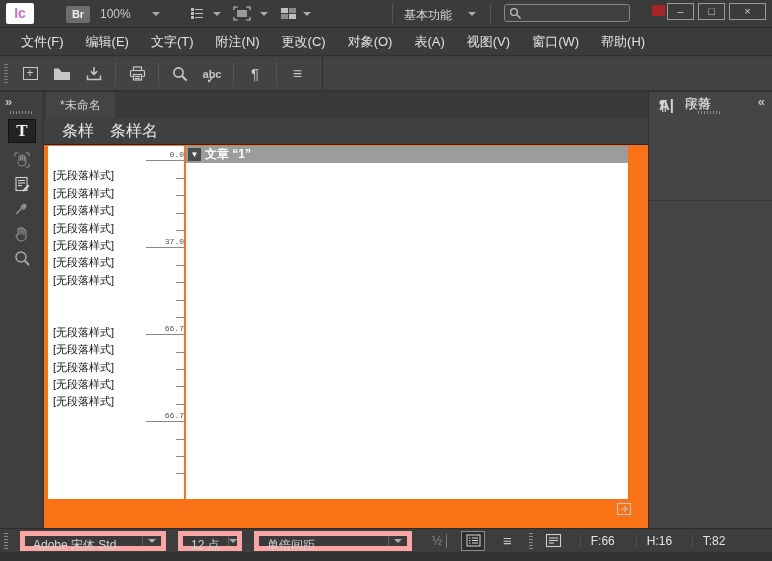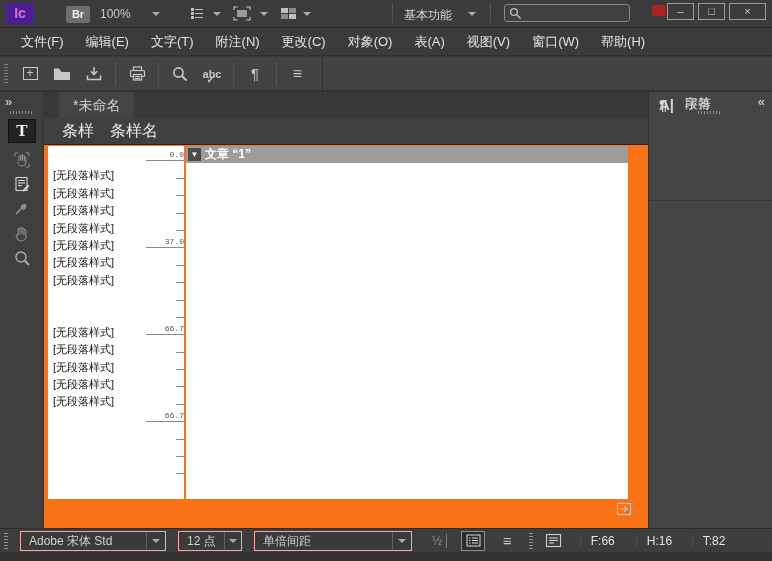--- a/index.html
+++ b/index.html
@@ -5,21 +5,21 @@
   * { margin:0; padding:0; box-sizing:border-box; }
   html,body { width:772px; height:561px; overflow:hidden; background:#3c3c3c;
               font-family:"Liberation Sans", sans-serif; }
   .window { position:relative; width:772px; height:561px; background:#3c3c3c;
             outline:1px solid #1e1e1e; }
 
   
   .titlebar { position:absolute; left:0; top:0; width:772px; height:28px;
               background:#3b3b3b; border-bottom:1px solid #2e2e2e; }
   .ic-logo { position:absolute; left:6px; top:3px; width:28px; height:21px;
-             background:#4c1d95; color:#d36fd3; font-weight:bold; font-size:14px;
+             background:#ffffff; color:#d36fd3; font-weight:bold; font-size:14px;
              text-align:center; line-height:21px; border-radius:2px; }
   .br-btn { position:absolute; left:66px; top:6px; width:24px; height:17px;
             background:#6e6e6e; color:#f0f0f0; font-size:11px; font-weight:bold;
             text-align:center; line-height:17px; border-radius:2px; }
   .zoom-dd { position:absolute; left:100px; top:7px; color:#c9c9c9; font-size:12px; }
   .chev { display:inline-block; width:0; height:0; border-left:4px solid transparent;
           border-right:4px solid transparent; border-top:4px solid #ababab; vertical-align:middle; }
   .tb-chev1 { position:absolute; left:152px; top:12px; }
   .tb-ic { position:absolute; top:6px; }
   .vsep { position:absolute; top:4px; width:1px; height:19px; background:#565656; }
@@ -68,22 +68,22 @@
   .grip-h { position:absolute; width:22px; height:3px;
             background:repeating-linear-gradient(90deg, #8d8d8d 0 1px, transparent 1px 3px); }
   .tools-grip { left:10px; top:19px; }
   .tool { position:absolute; left:8px; width:28px; height:24px;
           display:flex; align-items:center; justify-content:center; }
   .tool-type { top:27px; background:#232323; border:1px solid #141414; color:#f2f2f2;
                font-family:"Liberation Serif", serif; font-weight:bold; font-size:17px; }
 
   .doc-pane { position:absolute; left:44px; top:0; width:604px; height:436px; }
   .doc-tab-row { position:absolute; left:0; top:0; width:604px; height:26px; background:#393939; }
-  .doc-tab { position:absolute; left:15px; top:0; height:26px; padding:0 14px;
-             background:#444; color:#cfcfcf; font-size:14px; line-height:26px; }
+  .doc-tab { position:absolute; left:2px; top:0; height:26px; padding:0 14px;
+             background:#444; color:#cfcfcf; font-size:12px; line-height:26px; }
   .view-tab-row { position:absolute; left:0; top:26px; width:604px; height:27px;
                   background:#404040; border-bottom:1px solid #262626;
                   display:flex; align-items:center; padding-left:18px; }
   .view-tab { color:#e5e5e5; font-size:16px; margin-right:16px; }
   .galley { position:absolute; left:0; top:53px; width:604px; height:383px; background:#f97316; }
 
   .style-col { position:absolute; left:4px; top:1px; width:136px; height:353px;
                background:#fff; padding-top:3px; }
   .g-row { position:relative; height:17.4px; }
   .g-style { position:absolute; left:5px; top:2px; font-size:11px; color:#141414; white-space:nowrap; }
@@ -108,21 +108,21 @@
   .rp-item { position:absolute; left:10px; width:104px; height:24px;
              display:flex; align-items:center; color:#d8d8d8; }
   .rp-icon { width:26px; font-size:15px; font-weight:bold; color:#d5d5d5; }
   .rp-label { font-size:13px; }
   .rp-divider { position:absolute; left:0; top:108px; width:124px; height:1px; background:#383838; }
 
   
   .statusbar { position:absolute; left:0; top:528px; width:772px; height:24px;
                background:#3d3d3d; border-top:1px solid #2c2c2c;
                display:flex; align-items:center; }
-  .dd { height:20px; display:flex; border:1px solid #fca5a5; background:#3a3a3a; }
+  .dd { height:20px; display:flex; border:5px solid #fca5a5; background:#3a3a3a; }
   .dd-label { padding:0 8px; line-height:18px; color:#d2d2d2; font-size:12px; white-space:nowrap; }
   .dd-btn { width:19px; border-left:1px solid #606060; display:flex;
             align-items:center; justify-content:center; }
   .dd-font { width:146px; margin-left:12px; }
   .dd-size { width:64px; margin-left:12px; }
   .dd-lead { width:158px; margin-left:12px; }
   .dd .dd-label { flex:1; }
   .sb-frac { margin-left:20px; color:#8f8f8f; font-size:12px; border-right:1px solid #777;
              padding-right:4px; height:14px; line-height:14px; }
   .sb-toggle { margin-left:14px; width:24px; height:20px; background:#2d2d2d;

